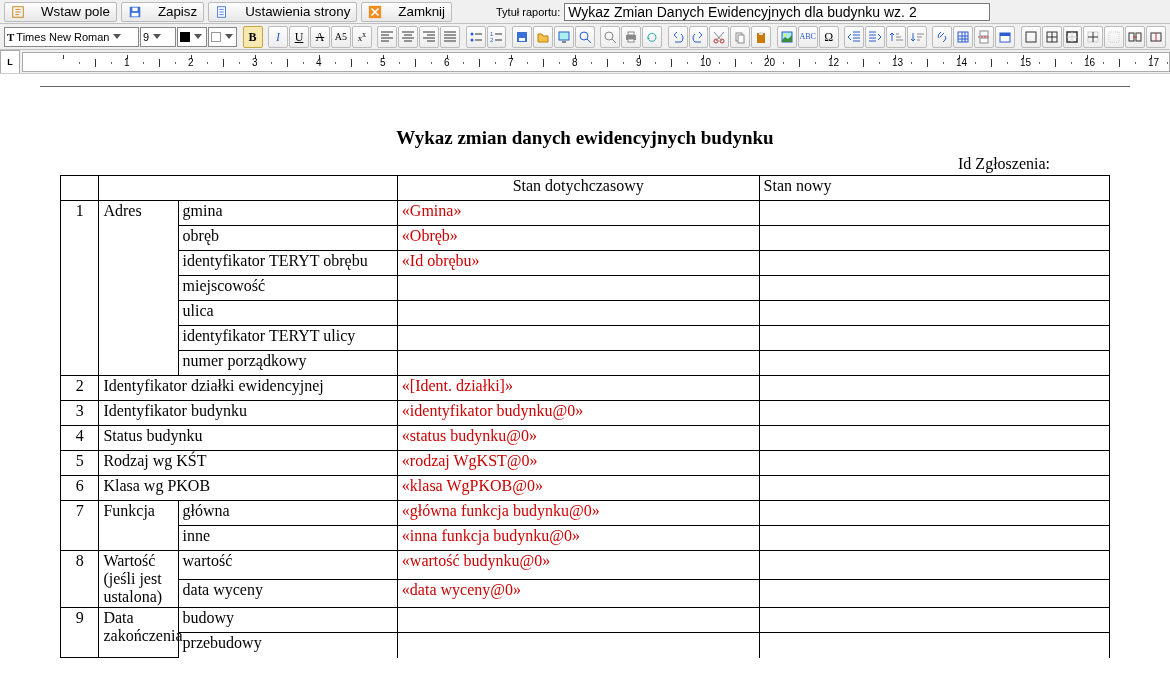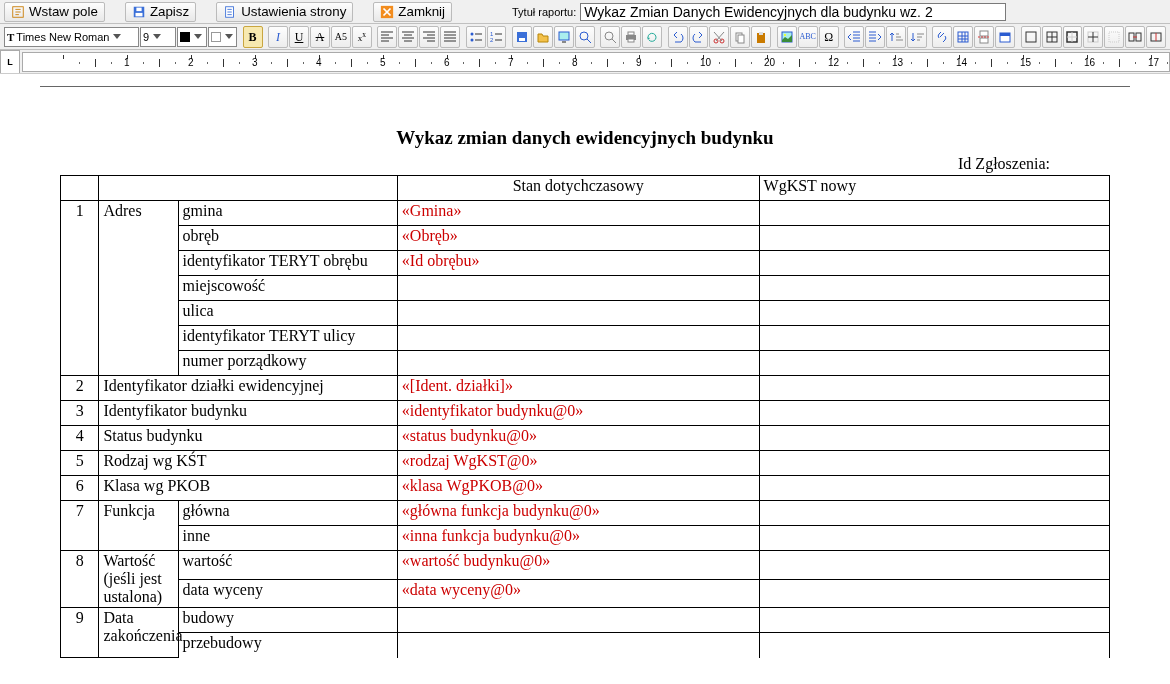--- a/index.html
+++ b/index.html
@@ -1,19 +1,19 @@
 <!DOCTYPE html>
 <html><head>
 <meta charset="utf-8">
 <style>
 * { box-sizing: border-box; }
 body { margin: 0; font-family: Tahoma, sans-serif; font-size: 11px; background: #fff; overflow: hidden; }
 
 .toolbar-main { display: flex; align-items: center; padding: 2px 4px; background: #f0f0f0; border-bottom: 1px solid #c0c0c0; gap: 0; height: 24px; }
-.tb-btn { display: flex; align-items: center; gap: 4px; padding: 2px 6px; border: 1px solid transparent; background: linear-gradient(#fdfdfd,#e8e8e8); border: 1px solid #bbb; border-radius: 2px; margin-right: 20px; cursor: pointer; height: 20px; }
+.tb-btn { display: flex; align-items: center; gap: 16px; padding: 2px 6px; border: 1px solid transparent; background: linear-gradient(#fdfdfd,#e8e8e8); border: 1px solid #bbb; border-radius: 2px; margin-right: 4px; cursor: pointer; height: 20px; }
 .tb-btn .ic { width: 14px; height: 14px; display: inline-block; }
 .title-lbl { margin-left: 40px; margin-right: 4px; }
 .title-input { width: 426px; height: 18px; border: 1px solid #7a7a7a; padding: 1px 3px; font-size: 14px; }
 
 .toolbar-format { display: flex; align-items: center; padding: 2px 4px; background: #f0f0f0; border-bottom: 1px solid #c0c0c0; height: 26px; gap: 1px; }
 .combo { display: flex; align-items: center; border: 1px solid #888; background: #fff; height: 20px; padding: 0 2px; gap: 2px; }
 .combo .cv { font-size: 11px; min-width: 0; }
 .drop { width: 0; height: 0; border-left: 4px solid transparent; border-right: 4px solid transparent; border-top: 5px solid #555; margin-left: 2px; }
 .ic-btn { width: 22px; height: 22px; display: flex; align-items: center; justify-content: center; border: 1px solid #bbb; background: linear-gradient(#fdfdfd,#ededed); border-radius: 2px; cursor: pointer; }
 .ic-btn.on { background: #f7e9b0; border-color: #c9a640; }
@@ -458,21 +458,21 @@
           <col class="c-lab1">
           <col class="c-lab2">
           <col class="c-old">
           <col class="c-new">
       </colgroup>
       <tbody>
           <tr class="hdr">
         <td></td>
             <td colspan="2"></td>
         <td style="text-align:center">Stan dotychczasowy</td>
-        <td>WgKST nowy</td>
+        <td>Stan nowy</td>
       </tr>
 
       <tr>
         <td rowspan="7" class="c-num">1</td>
         <td rowspan="7">Adres</td>
         <td>gmina</td>
         <td><span class="ph">«Gmina»</span></td>
         <td></td>
       </tr>
       <tr>

